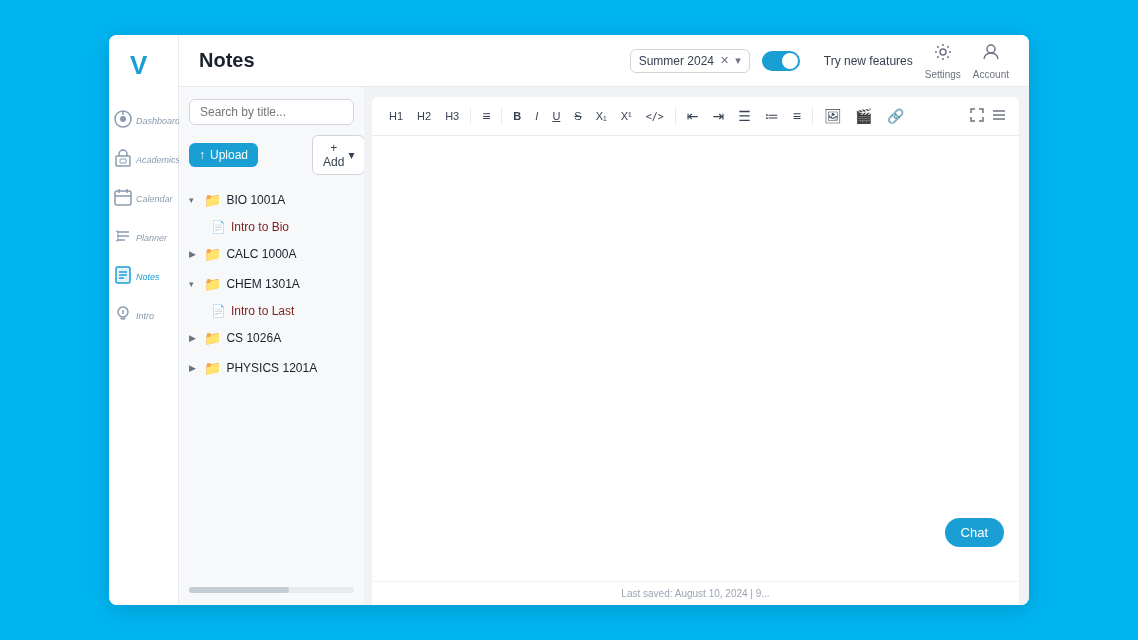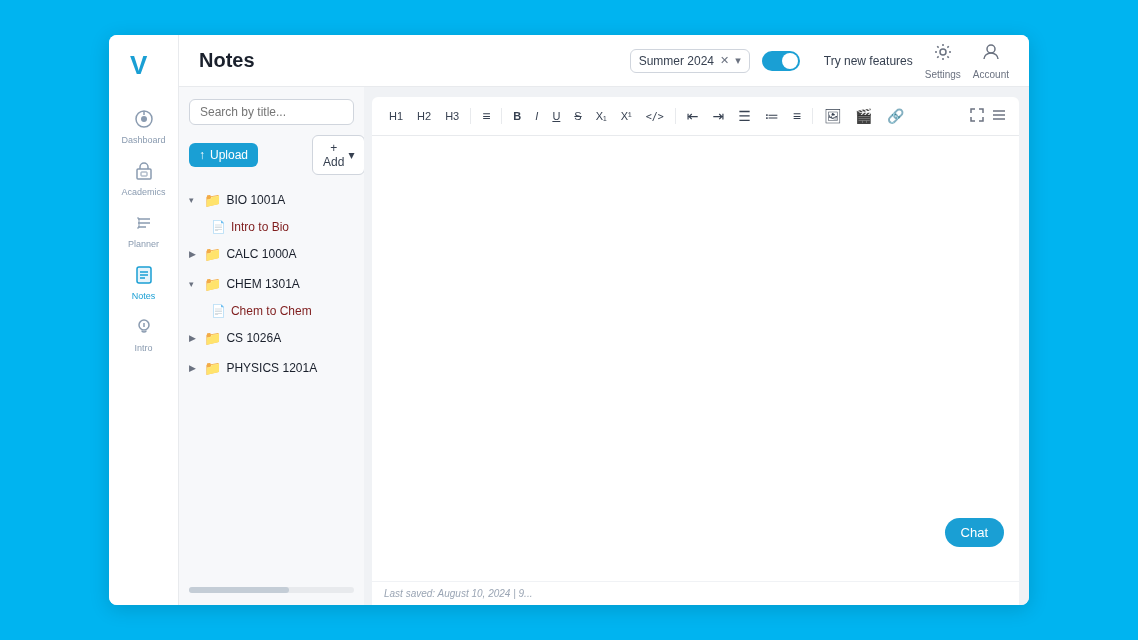--- a/index.html
+++ b/index.html
@@ -31,28 +31,29 @@
       padding-top: 12px;
       border-right: 1px solid #e8eaed;
     }
     .sidebar-logo {
       width: 36px;
       height: 36px;
       margin-bottom: 18px;
     }
     .sidebar-item {
       display: flex;
-      flex-direction: column;
+      flex-direction: row;
       align-items: center;
       width: 100%;
       padding: 8px 4px;
       cursor: pointer;
       color: #8a9bb0;
       font-size: 10px;
       gap: 3px;
+      font-style: italic;
     }
     .sidebar-item.active {
       color: #1a9fd4;
     }
     .sidebar-icon {
       font-size: 18px;
       line-height: 1;
     }
     .sidebar-label {
       font-size: 9px;
@@ -298,24 +299,23 @@
     }
     .editor-body {
       flex: 1;
       padding: 16px;
       overflow-y: auto;
     }
     .editor-footer {
       padding: 6px 12px;
       font-size: 10px;
       color: #9aa5b4;
-      text-align: left;
+      text-align: center;
       border-top: 1px solid #f0f2f5;
       background: #fff;
-      font-style: italic;
     }
     
     .chat-btn {
       position: absolute;
       bottom: 58px;
       right: 25px;
       background: #1a9fd4;
       color: #fff;
       border: none;
       border-radius: 18px;
@@ -371,20 +371,31 @@
       <span class="sidebar-icon">
         <svg width="20" height="20" viewBox="0 0 20 20" fill="none">
           <rect x="3" y="8" width="14" height="10" rx="1" stroke="#8a9bb0" stroke-width="1.5"></rect>
           <path d="M6 8V6a4 4 0 018 0v2" stroke="#8a9bb0" stroke-width="1.5"></path>
           <rect x="7" y="11" width="6" height="4" rx="0.5" stroke="#8a9bb0" stroke-width="1"></rect>
         </svg>
       </span>
       <span class="sidebar-label">Academics</span>
     </div>
 
+    <div class="sidebar-item">
+      <span class="sidebar-icon">
+        <svg width="20" height="20" viewBox="0 0 20 20" fill="none">
+          <rect x="2" y="4" width="16" height="14" rx="2" stroke="#8a9bb0" stroke-width="1.5"></rect>
+          <line x1="6" y1="2" x2="6" y2="6" stroke="#8a9bb0" stroke-width="1.5"></line>
+          <line x1="14" y1="2" x2="14" y2="6" stroke="#8a9bb0" stroke-width="1.5"></line>
+          <line x1="2" y1="9" x2="18" y2="9" stroke="#8a9bb0" stroke-width="1.5"></line>
+        </svg>
+      </span>
+      <span class="sidebar-label">Calendar</span>
+    </div>
 
     <div class="sidebar-item">
       <span class="sidebar-icon">
         <svg width="20" height="20" viewBox="0 0 20 20" fill="none">
           <line x1="4" y1="6" x2="16" y2="6" stroke="#8a9bb0" stroke-width="1.5"></line>
           <line x1="4" y1="10" x2="16" y2="10" stroke="#8a9bb0" stroke-width="1.5"></line>
           <line x1="4" y1="14" x2="12" y2="14" stroke="#8a9bb0" stroke-width="1.5"></line>
           <polyline points="3,5 5,5 5,15 3,15" stroke="#8a9bb0" stroke-width="1" fill="none"></polyline>
         </svg>
       </span>
@@ -507,21 +518,21 @@
             <span class="folder-icon open">📁</span>
             <span class="folder-name">CHEM 1301A</span>
             <div class="folder-actions">
               <span class="folder-action-btn">+</span>
               <span class="folder-action-btn">⋮</span>
             </div>
           </div>
         </div>
         <div class="sub-item">
           <span class="file-icon">📄</span>
-          <span class="file-name">Chem to Chem</span>
+          <span class="file-name">Intro to Last</span>
           <div class="sub-actions">
             <span class="folder-action-btn">⋮</span>
           </div>
         </div>
 
         <div class="folder-item">
           <div class="folder-row">
             <span class="folder-chevron">▶</span>
             <span class="folder-icon closed">📁</span>
             <span class="folder-name">CS 1026A</span>

